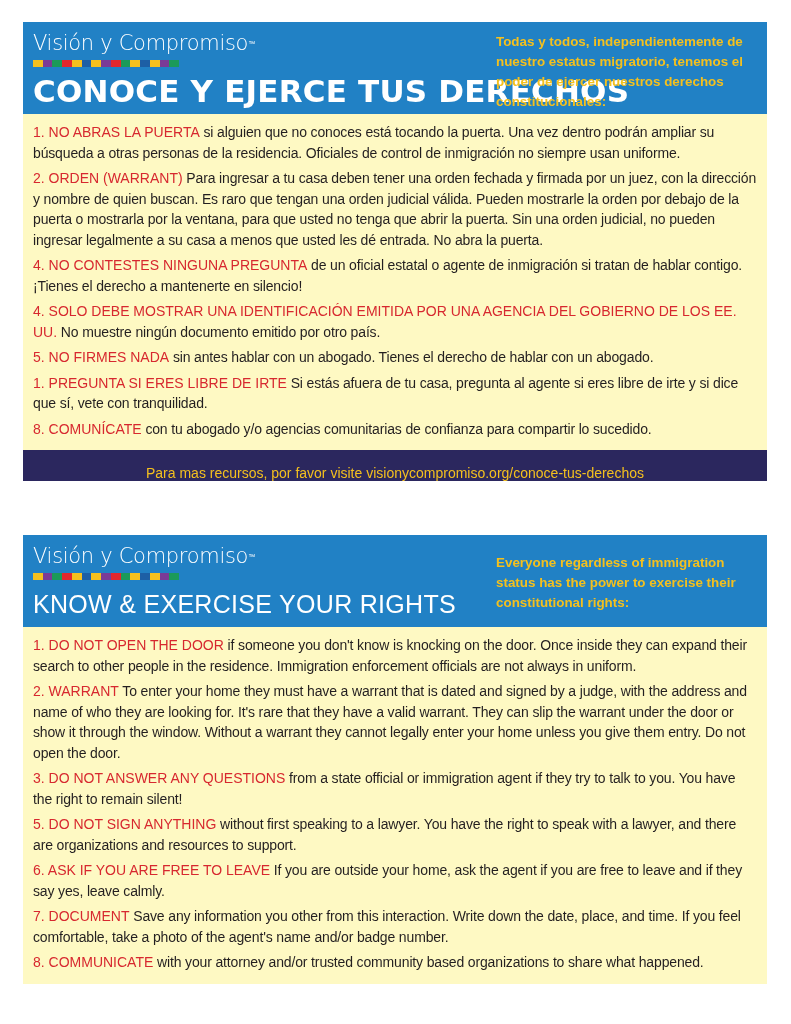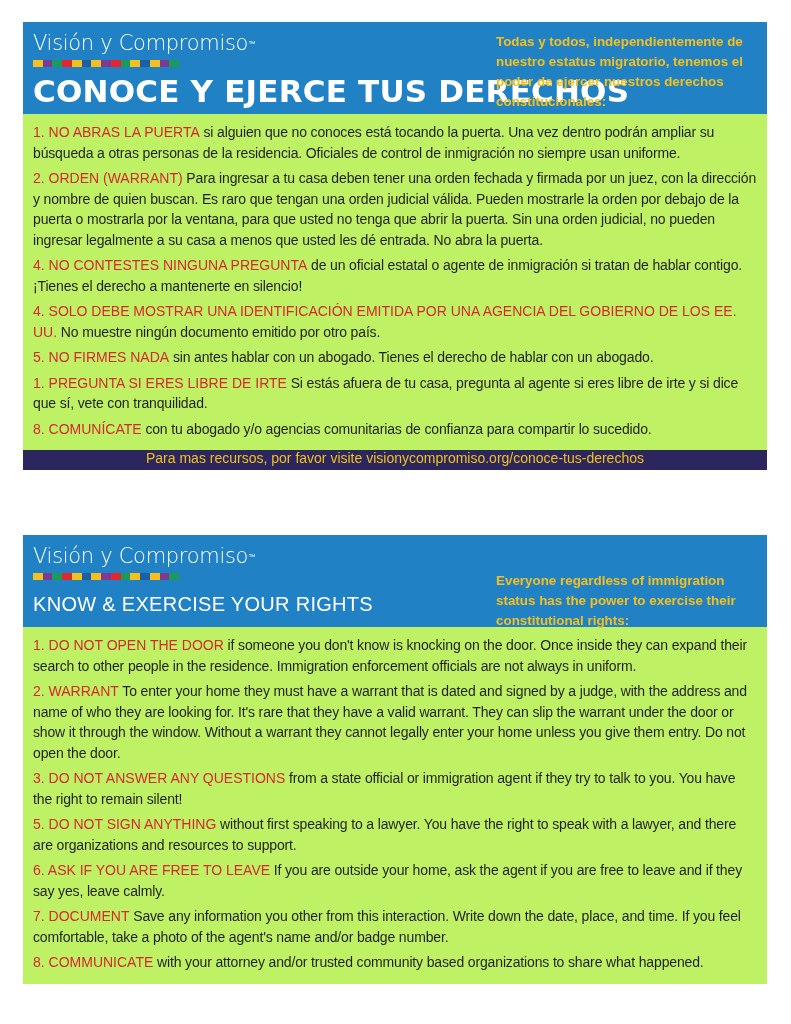--- a/index.html
+++ b/index.html
@@ -33,49 +33,49 @@
     .pattern span { flex: 1; height: 7px; }
     .headline {
       position: absolute; left: 10px; top: 54px;
       color: #ffffff;
       font-family: "DejaVu Sans", sans-serif;
       font-size: 31px; font-weight: 600;
       letter-spacing: 0.2px;
       line-height: 30px;
       white-space: nowrap;
     }
-    .card-bottom .headline { font-family: "Liberation Sans", sans-serif; font-size: 20px; font-weight: 400; letter-spacing: 0.3px; }
+    .card-bottom .headline { font-family: "Liberation Sans", sans-serif; font-size: 25px; font-weight: 400; letter-spacing: 0.3px; }
     .tagline {
       position: absolute; left: 473px; top: 10px; width: 265px;
       color: #f4c01e;
       font-family: Liberation Sans, sans-serif;
       font-size: 13.4px; font-weight: 700;
       line-height: 20px;
     }
-    .card-bottom .tagline { top: 36px; font-size: 13.4px; }
+    .card-bottom .tagline { top: 18px; font-size: 13.4px; }
 
     .card-body {
-      background: #bef264;
+      background: #fef9c3;
       padding: 8px 10px 6px 10px;
     }
     .item {
       font-family: "Liberation Sans", sans-serif;
       font-size: 14px;
       line-height: 20.5px;
       color: #231f20;
       margin-bottom: 5px;
       letter-spacing: -0.15px;
     }
     .item .lead { color: #d7282f; font-weight: 400; letter-spacing: 0; }
     .item .rest { color: #231f20; }
 
     .card-footer {
       background: #2b275e;
-      height: 20px;
-      display: flex; align-items: flex-start; justify-content: center;
+      height: 31px;
+      display: flex; align-items: flex-end; justify-content: center;
       color: #f4c01e;
       font-family: "Liberation Sans", sans-serif;
       font-size: 14px;
     }
   </style>
 </head>
 <body>
 
 <section class="card card-top">
   <header class="card-header">

